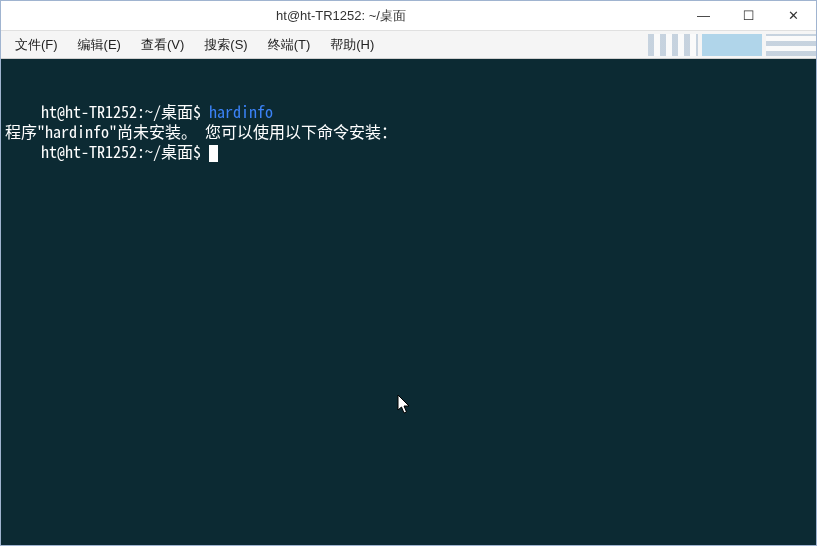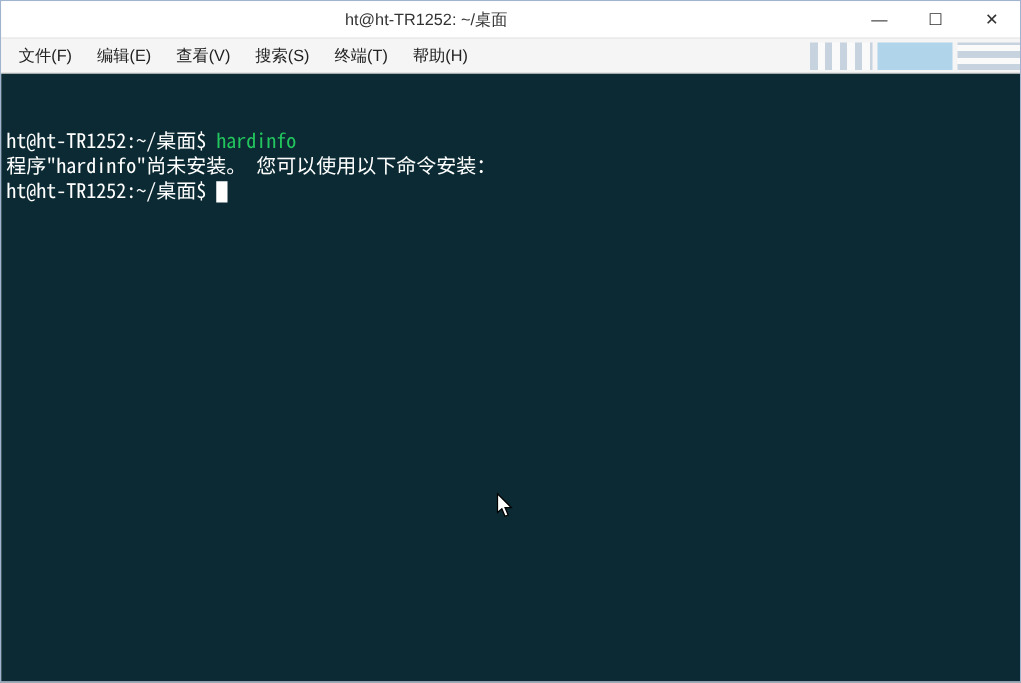--- a/index.html
+++ b/index.html
@@ -92,22 +92,22 @@
       line-height: 20px;
       color: #ffffff;
       overflow: hidden;
       position: relative;
       white-space: pre;
     }
     .term-line {
       display: block;
       white-space: pre;
     }
-    .prompt-text { color: #ffffff; }
-    .cmd-text { color: #22c55e; }
+    .prompt-text { color: #ffffff; margin-left: 36px; }
+    .cmd-text { color: #3b82f6; }
     .cursor-block {
       display: inline-block;
       width: 9px;
       height: 17px;
       background: #ffffff;
       vertical-align: text-bottom;
       margin-bottom: 1px;
     }
     .mouse-cursor {
       position: absolute;

